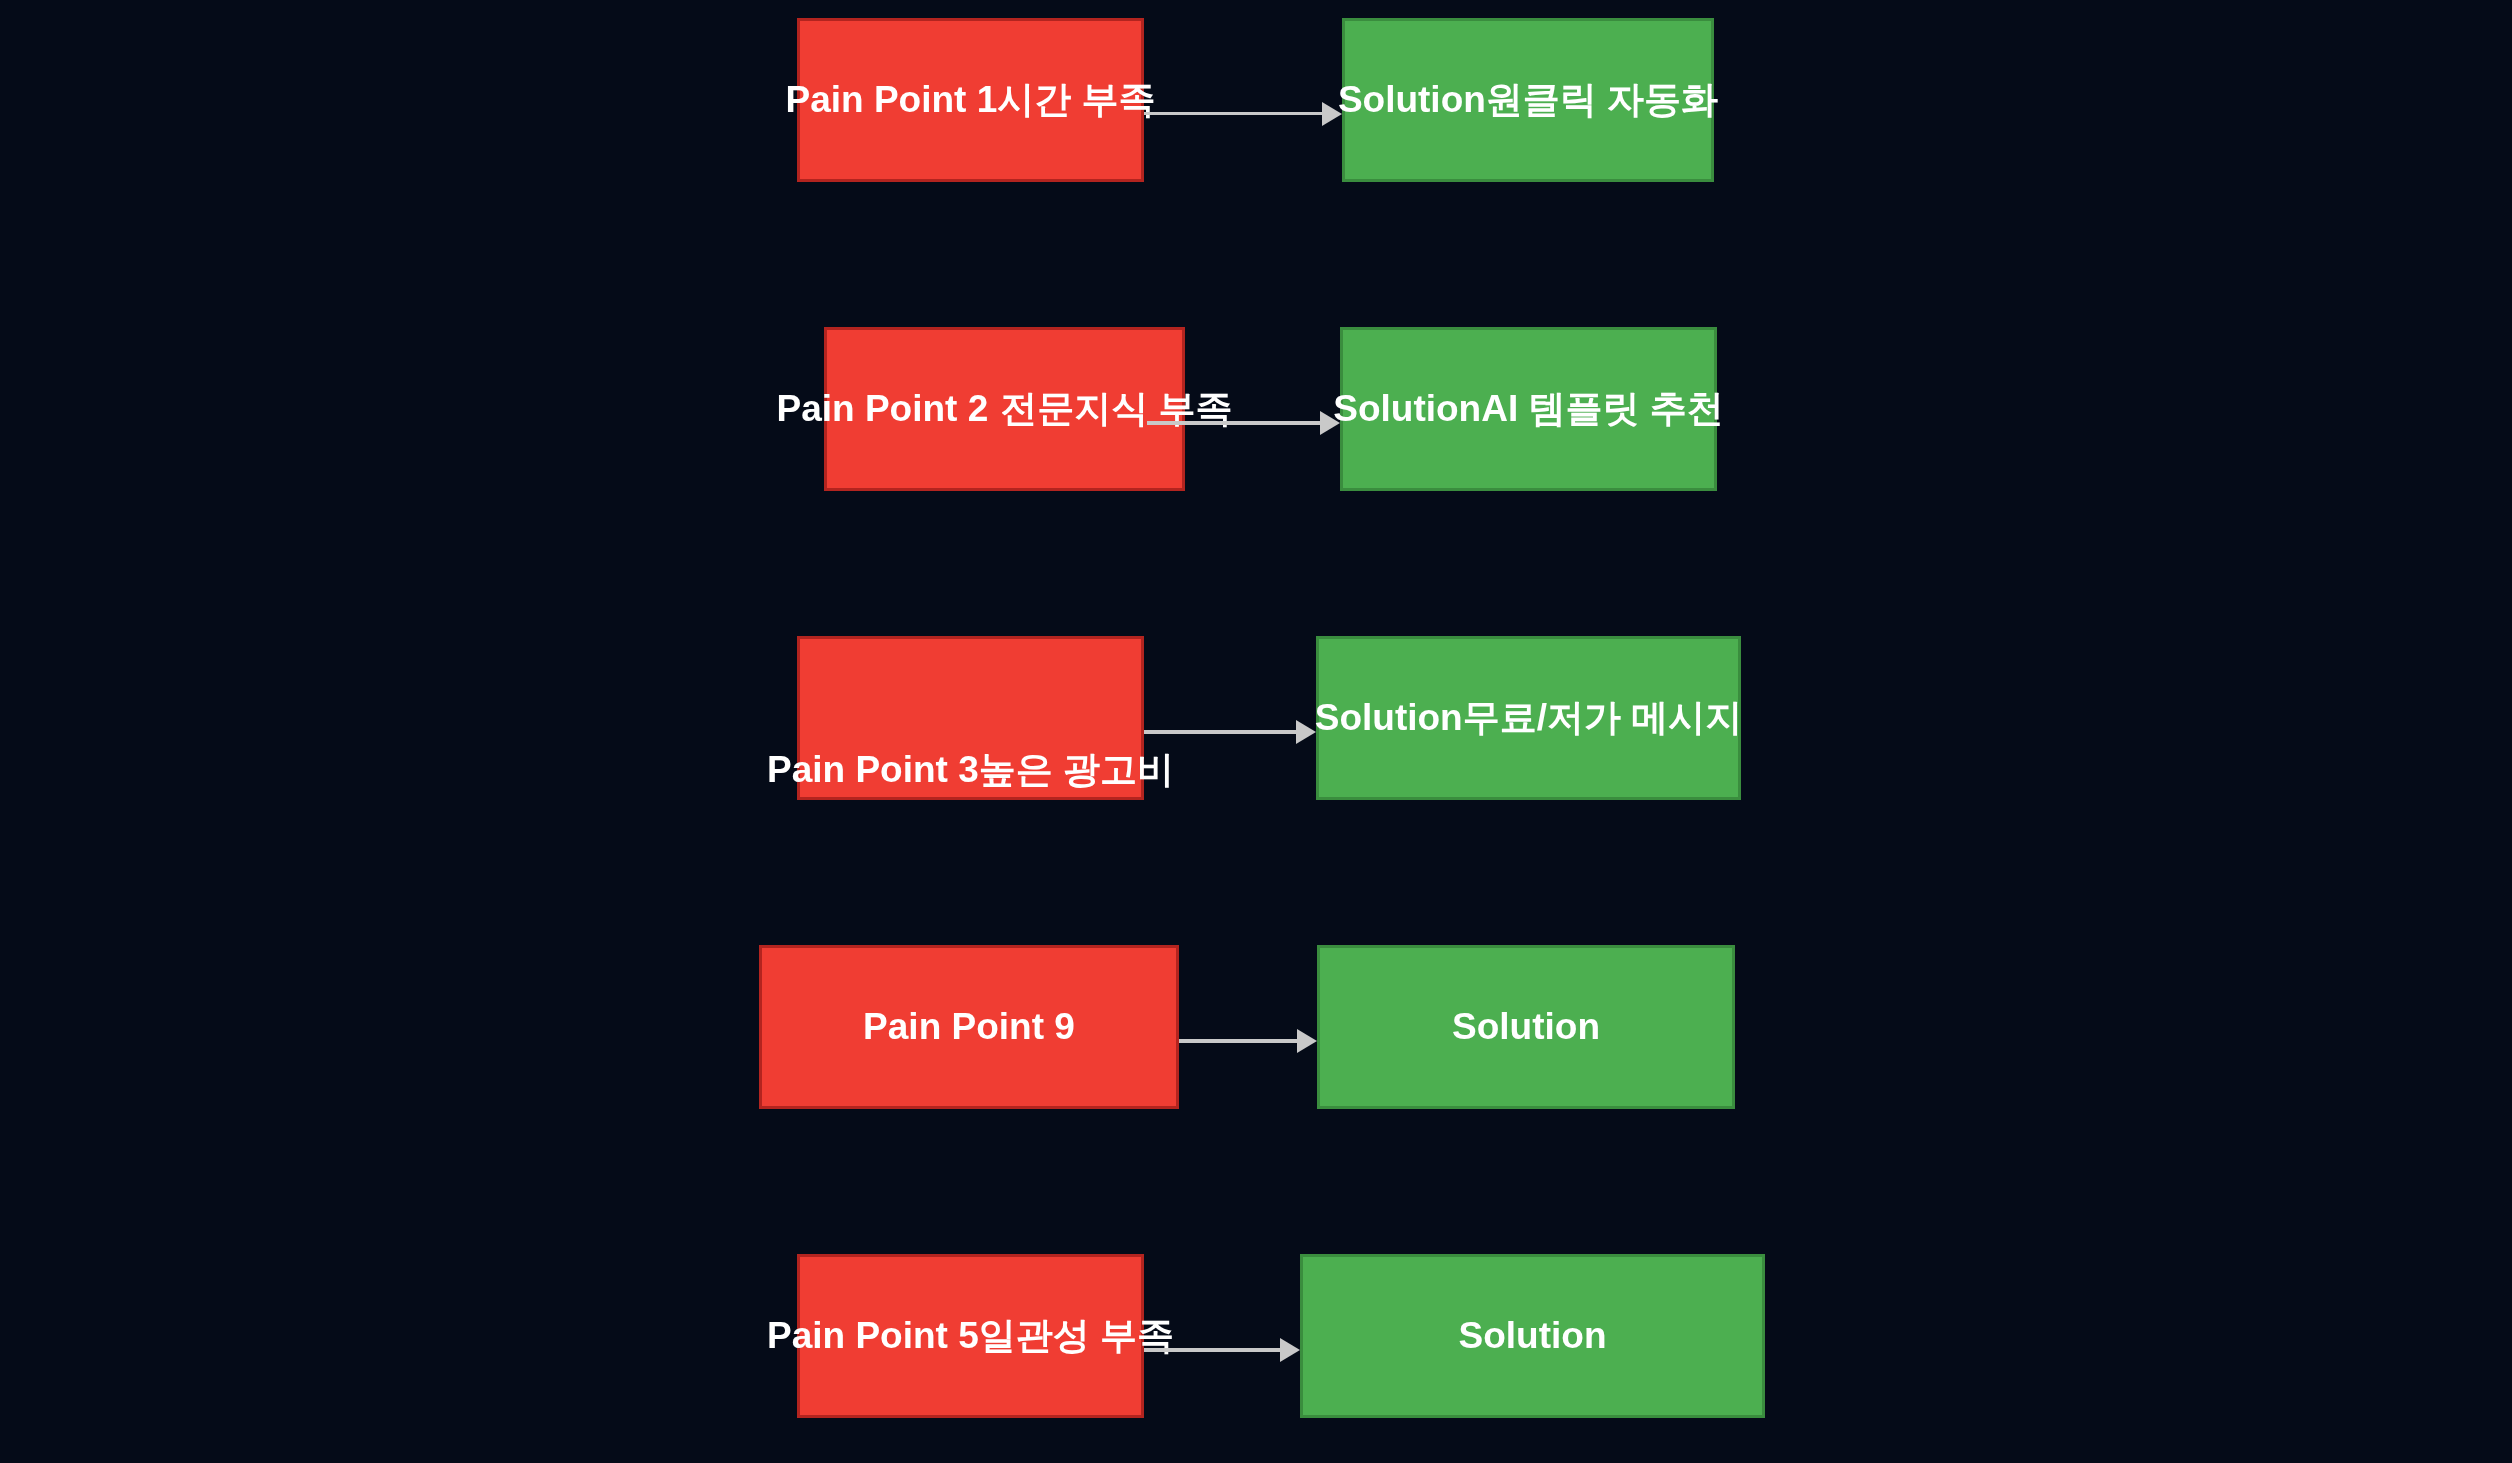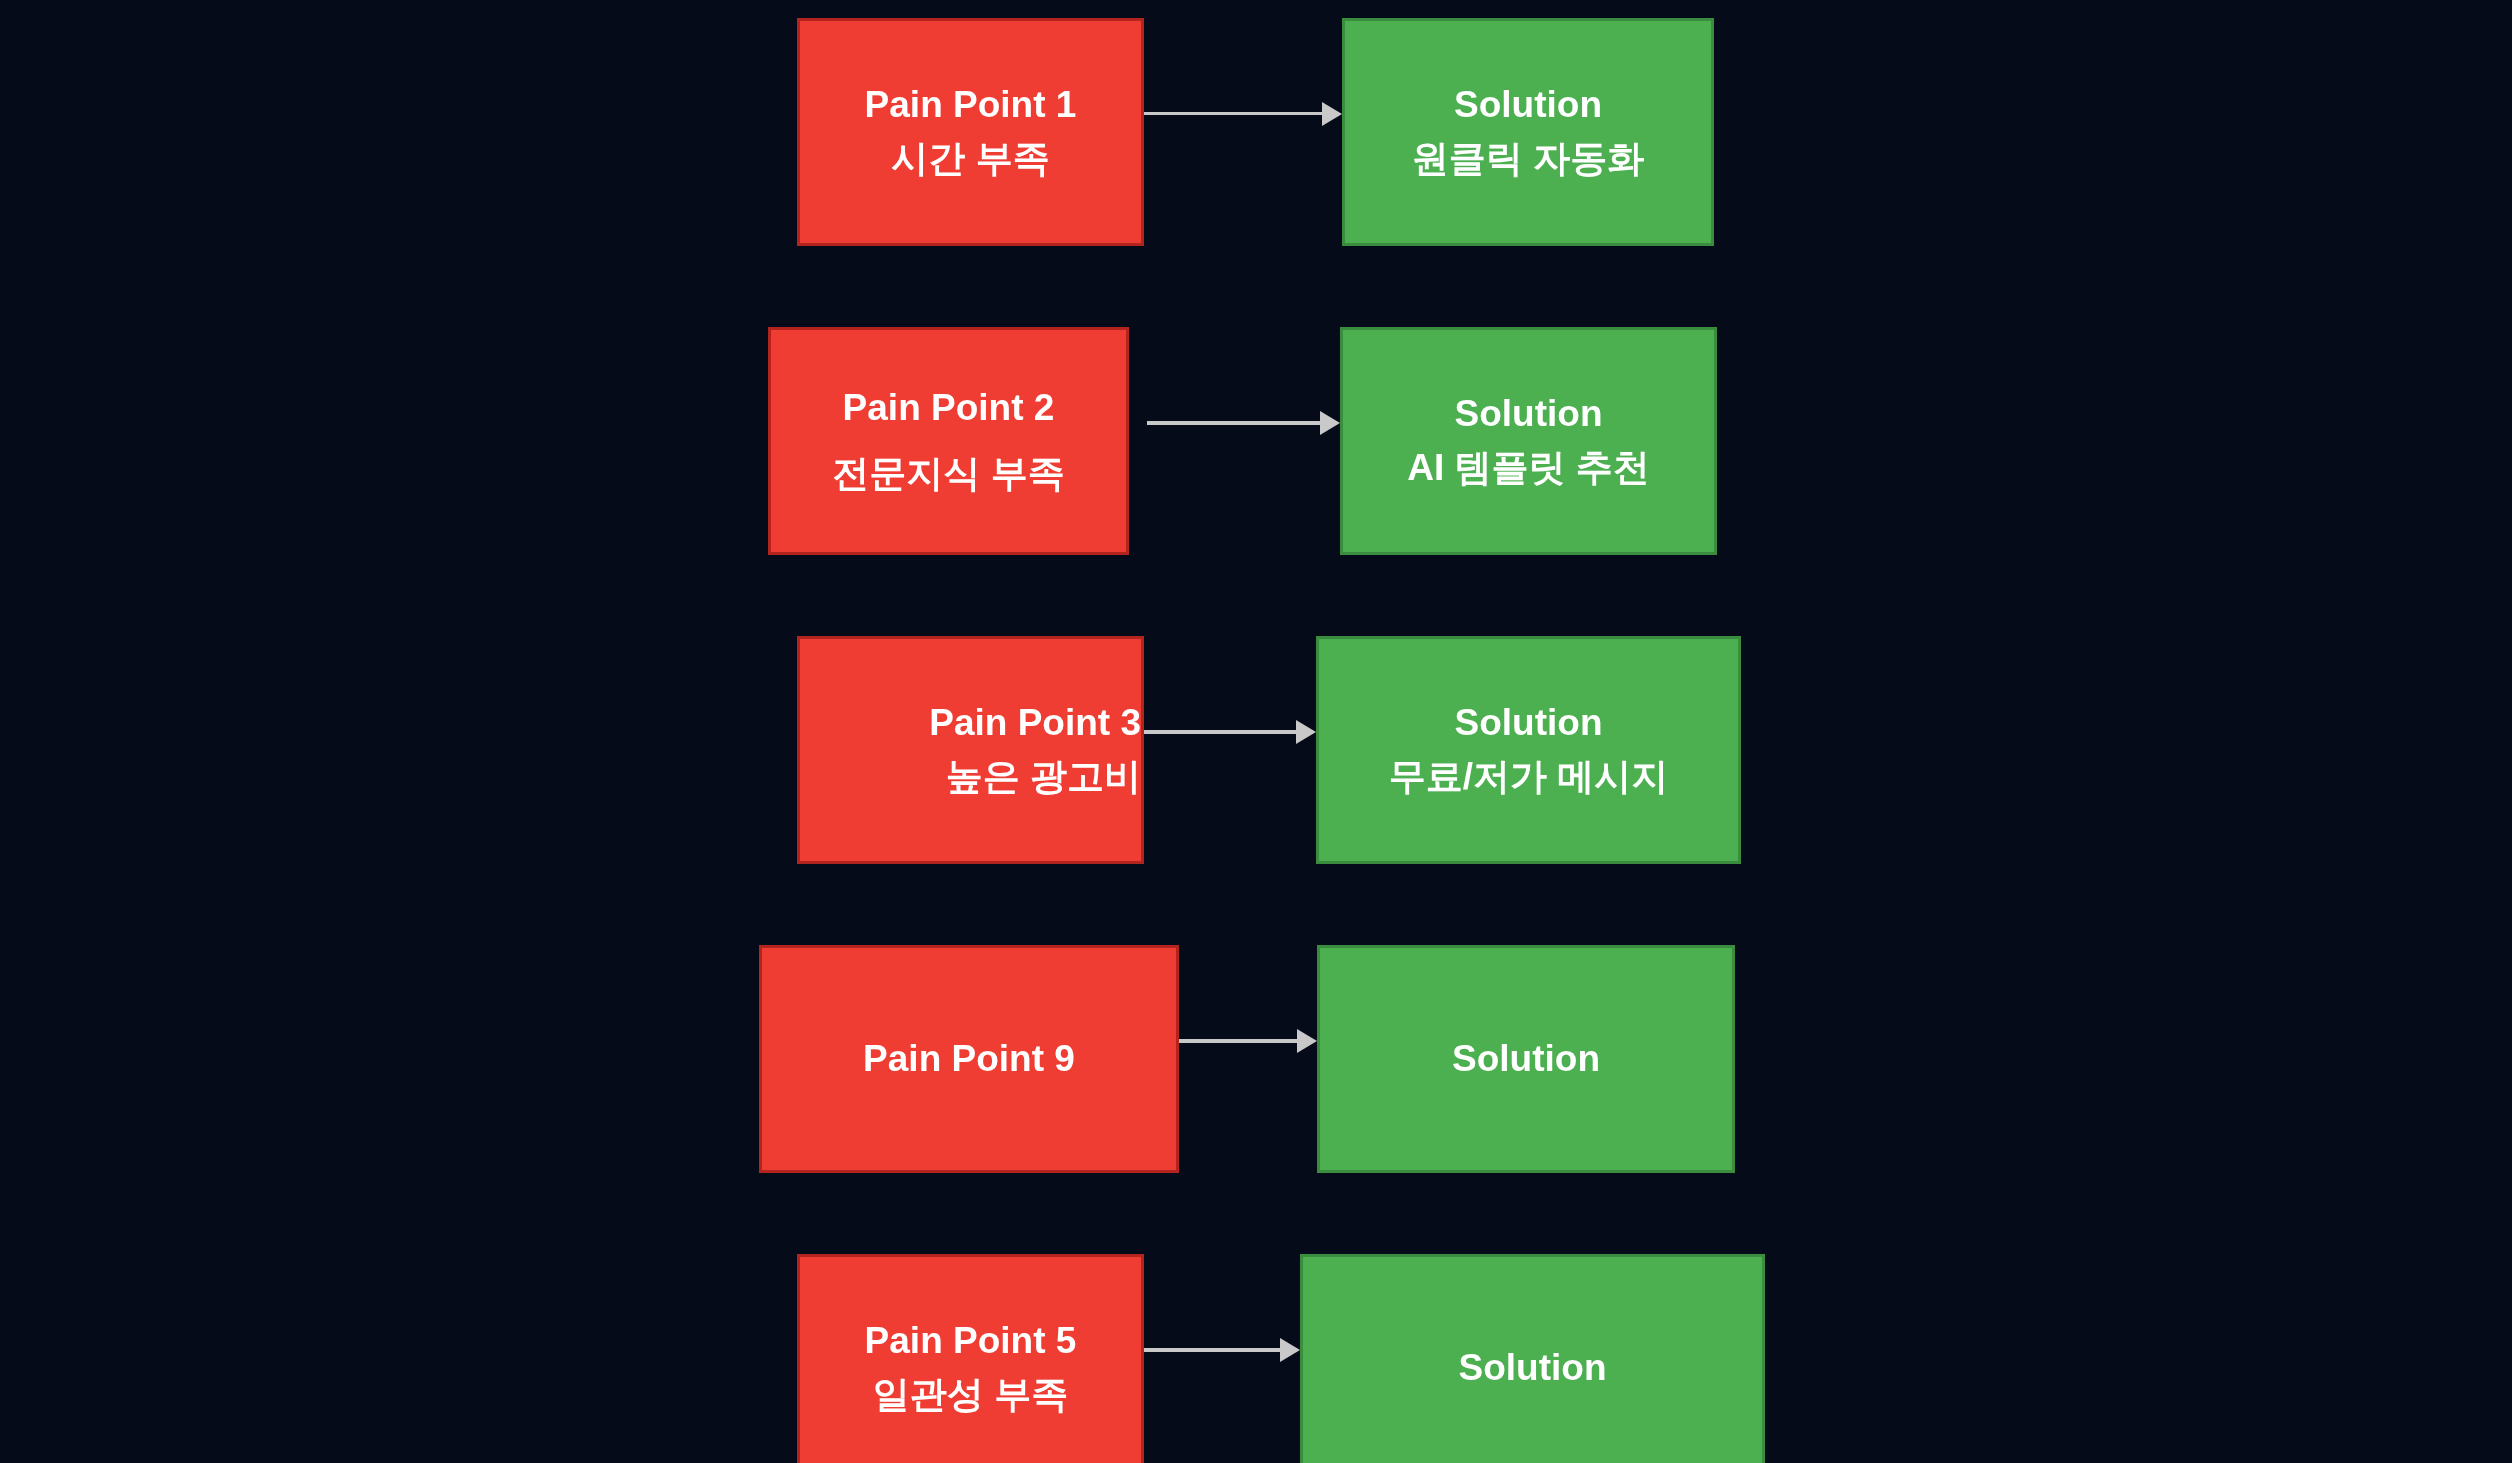--- a/index.html
+++ b/index.html
@@ -10,24 +10,24 @@
   .stage {
     position: relative;
     width: 2512px;
     height: 1464px;
     background: var(--background, #050b18);
     font-family: "Liberation Sans", "DejaVu Sans", sans-serif;
     overflow: hidden;
   }
   .box {
     position: absolute;
-    height: 228px;
+    height: 164px;
     box-sizing: border-box;
     display: flex;
-    flex-direction: column;
+    flex-direction: row;
     justify-content: center;
     align-items: center;
     text-align: center;
     color: var(--text, #ffffff);
     font-weight: 600;
     white-space: nowrap;
   }
   .box .l1, .box .l2 {
     font-size: 37px;
     line-height: 54px;
@@ -56,21 +56,21 @@
     height: 0;
     border-top: 12px solid transparent;
     border-bottom: 12px solid transparent;
     border-left: 20.3px solid var(--arrow, #c9c9c9);
   }
   
   .r1 .pain  { left: 797px;  top: 17.5px;   width: 347px; }
   .r1 .arrow { left: 1144px; top: 17.5px;   width: 198px; }
   .r1 .sol   { left: 1342px; top: 17.5px;   width: 372px; }
 
-  .r2 .pain  { left: 768px;  top: 327px;  width: 361px; gap: 12px; }
+  .r2 .pain  { left: 824px;  top: 327px;  width: 361px; gap: 12px; }
   .r2 .arrow { left: 1147px; top: 327px;  width: 193px; }
   .r2 .sol   { left: 1340px; top: 327px;  width: 377px; }
 
   .r3 .pain  { left: 797px;  top: 636px;  width: 347px; align-items: flex-end; }
   .r3 .arrow { left: 1144px; top: 636px;  width: 172px; }
   .r3 .sol   { left: 1316px; top: 636px;  width: 425px; }
 
   .r4 .pain  { left: 759px;  top: 945px; width: 420px; }
   .r4 .arrow { left: 1179px; top: 945px; width: 138px; }
   .r4 .sol   { left: 1317px; top: 945px; width: 418px; }

